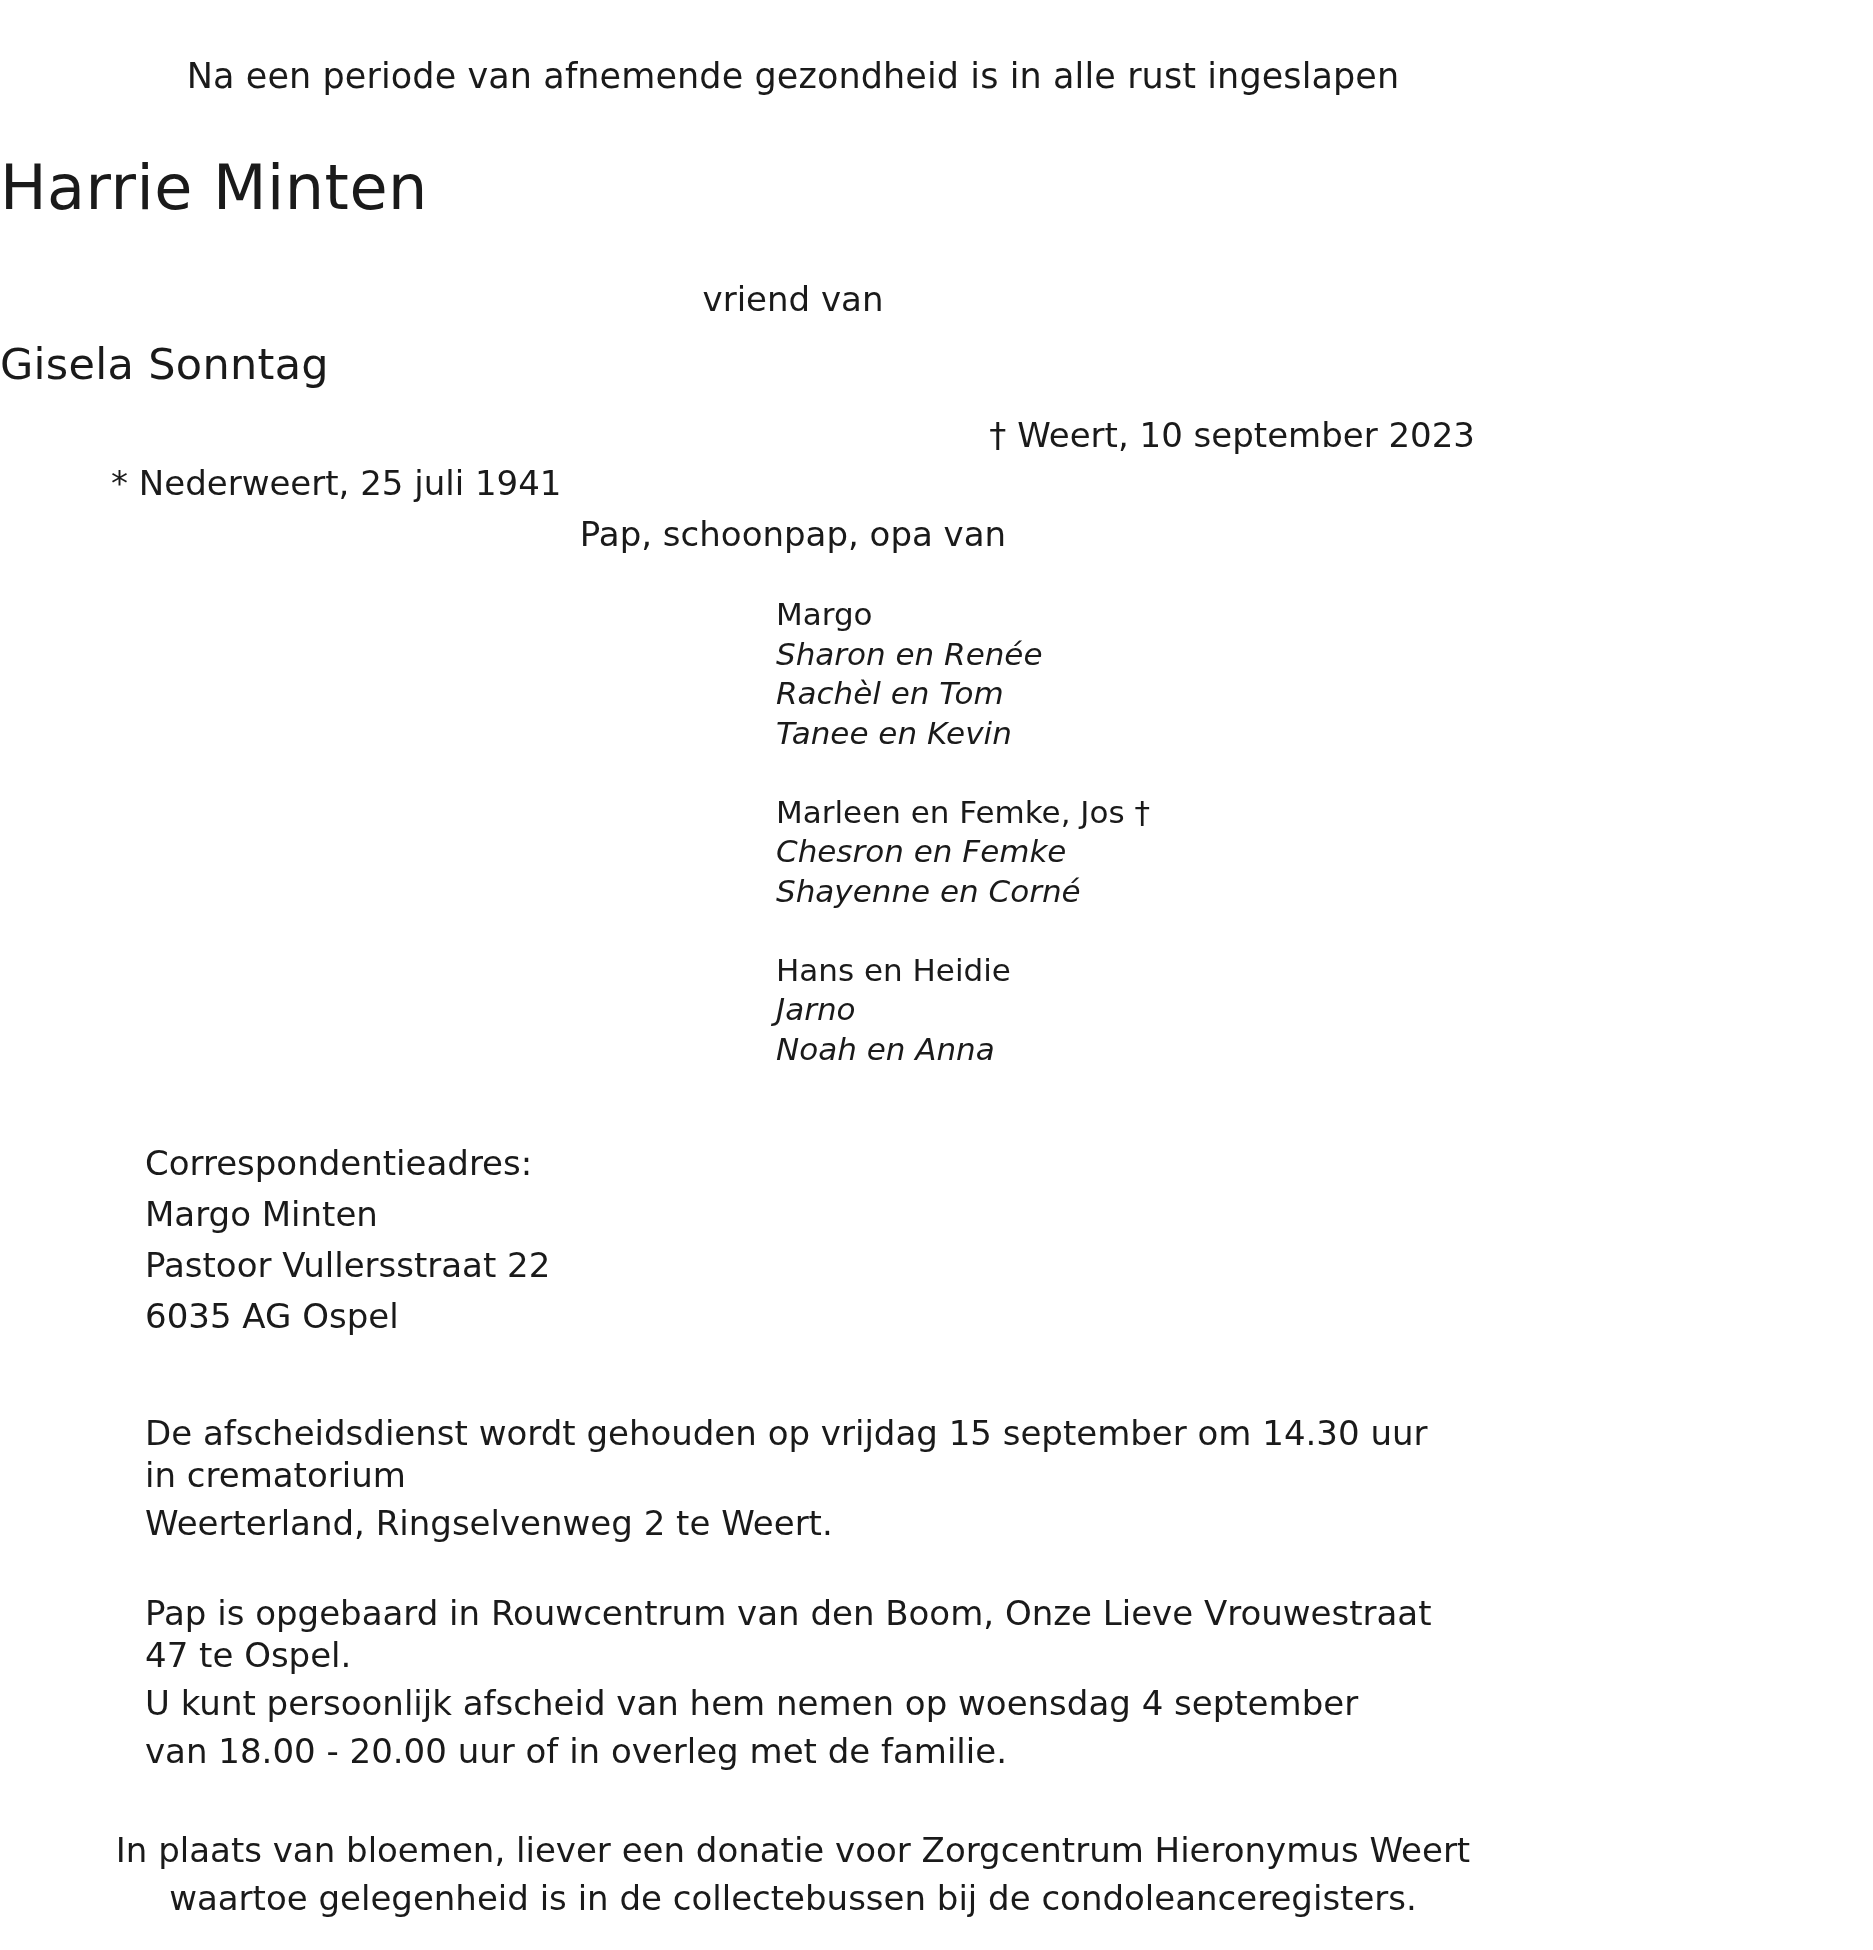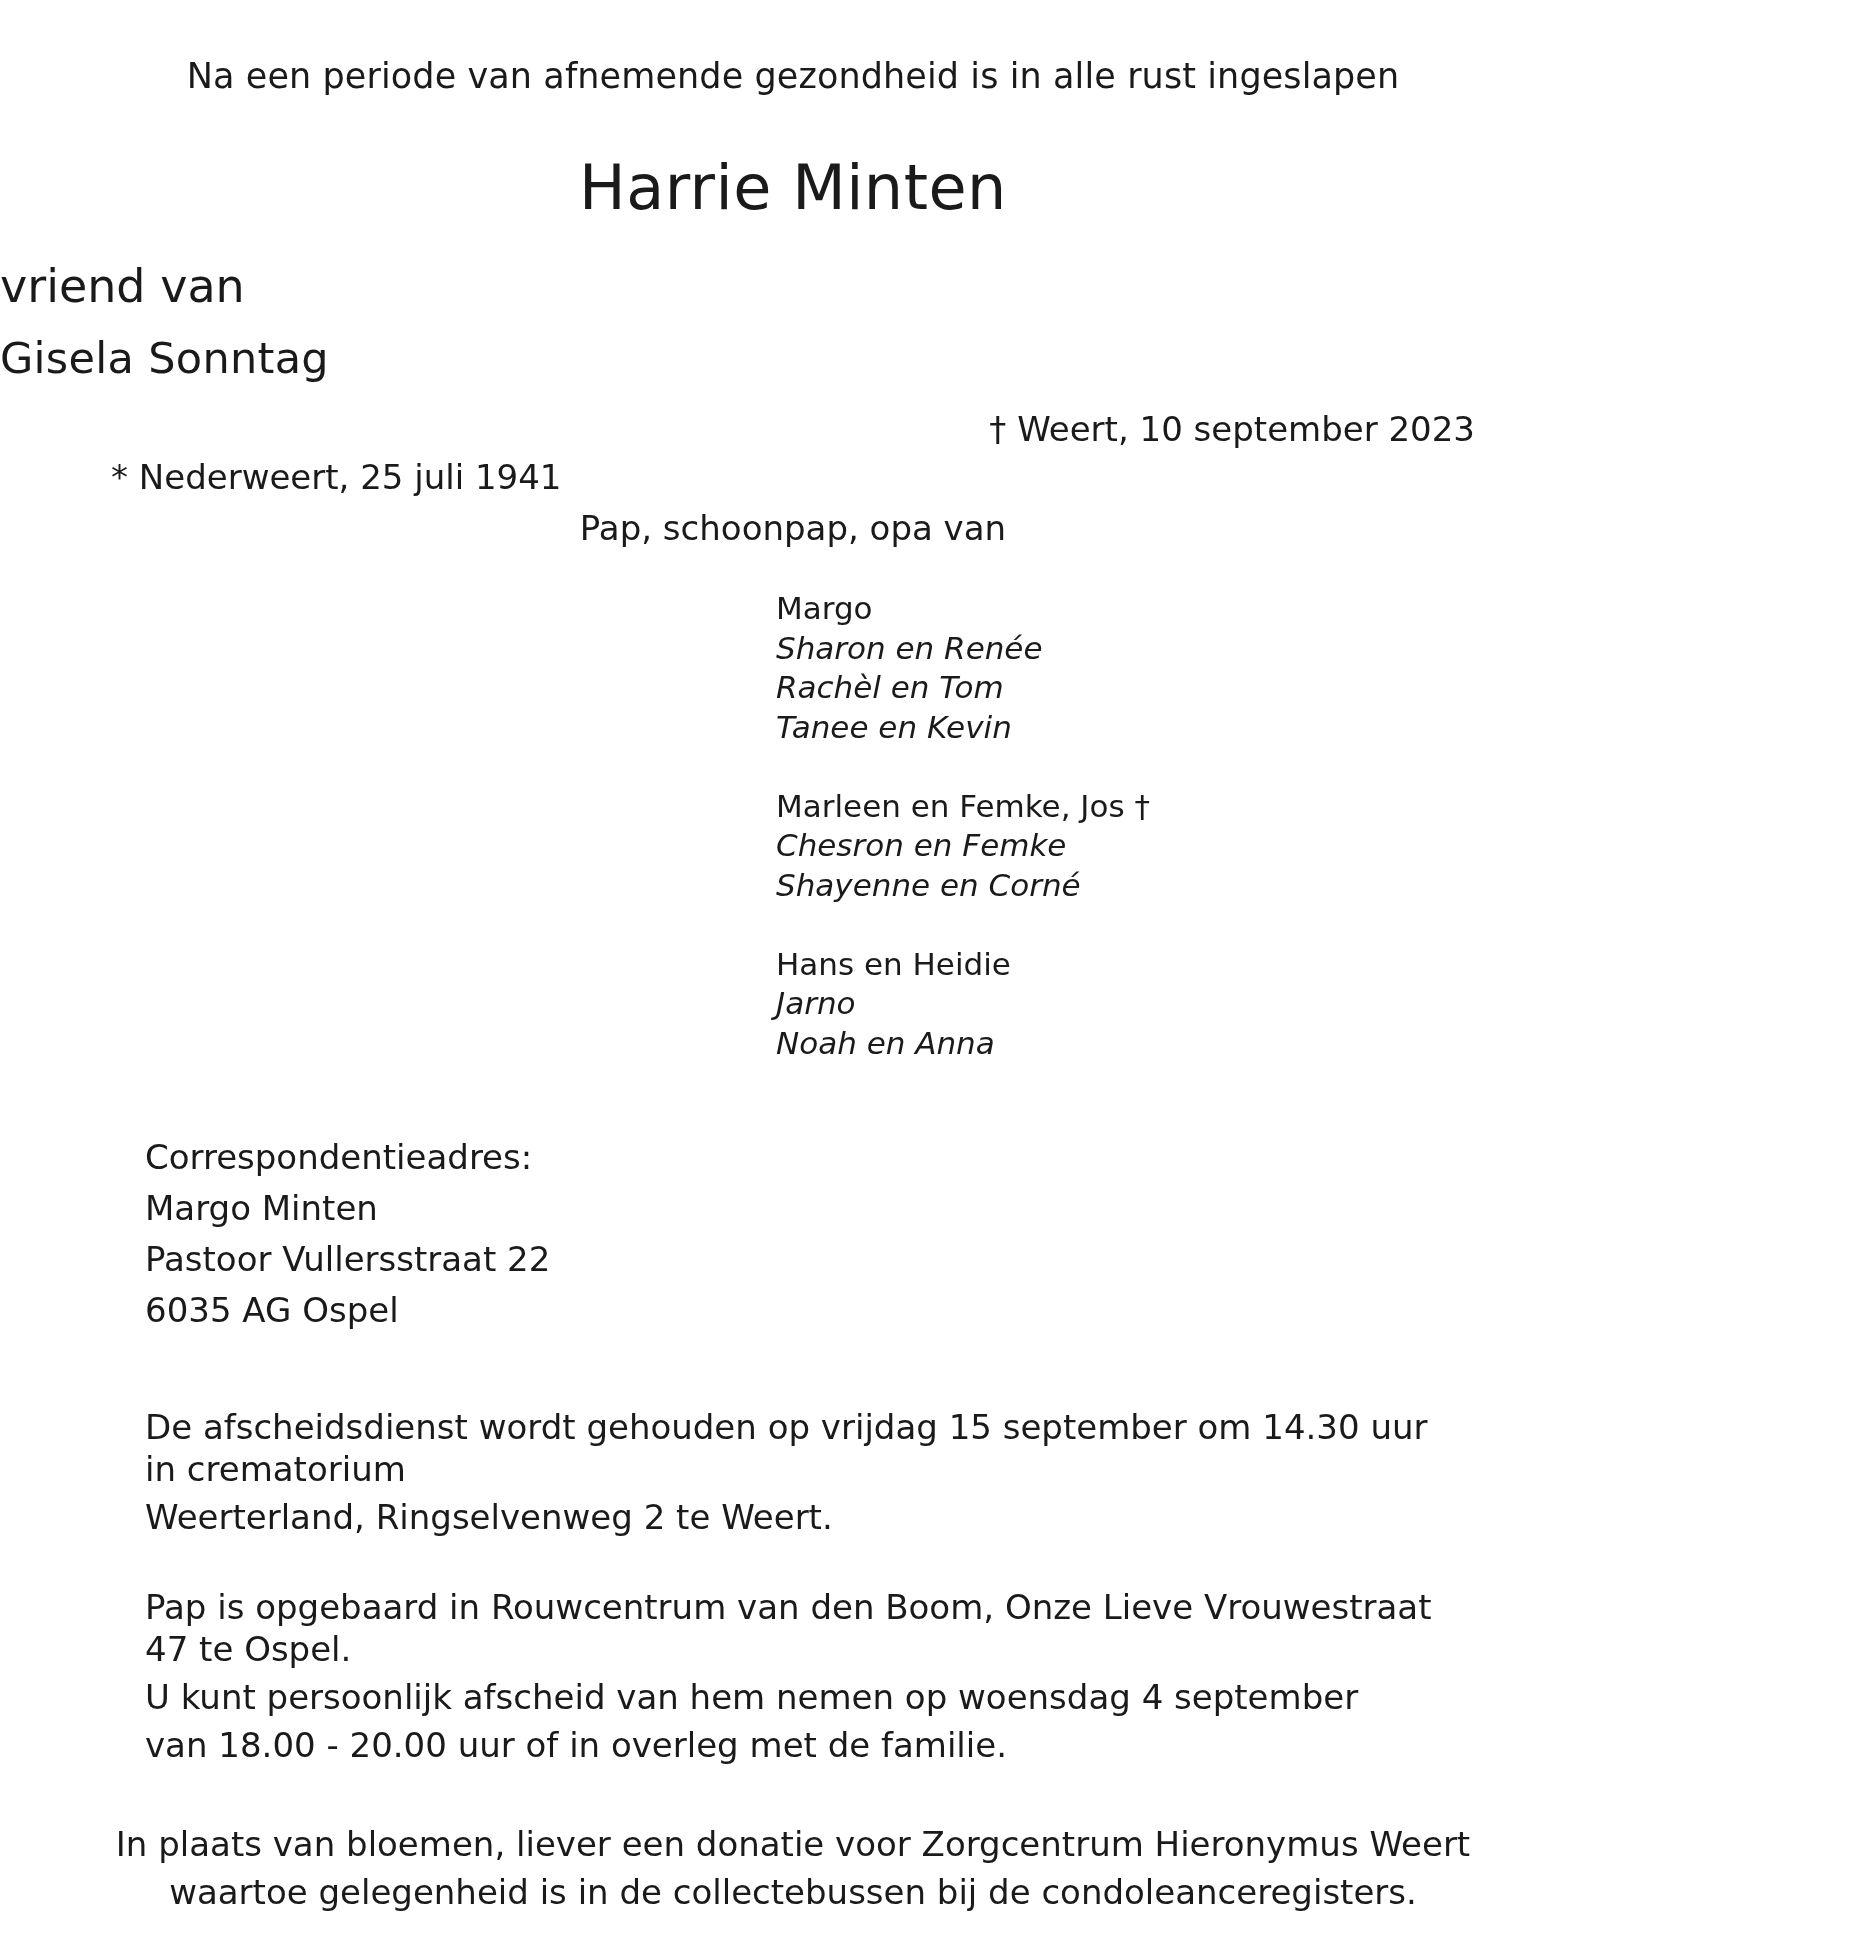--- a/index.html
+++ b/index.html
@@ -26,29 +26,30 @@
     font-size: 35px;
     line-height: 1.3;
     text-align: center;
     margin-top: 17px;
     letter-spacing: 0.1px;
   }
 
   .name {
     font-size: 62px;
     line-height: 1.2;
-    text-align: center;
+    text-align: left;
     margin-top: 51px;
     font-weight: 400;
     letter-spacing: 0.5px;
   }
 
   .relation {
-    font-size: 46px;
-    margin-top: 34px;
+    font-size: 34px;
+    text-align: center;
+    margin-top: 54px;
   }
 
   .partner {
     font-size: 43px;
     margin-top: 20px;
     letter-spacing: 0.3px;
   }
 
   .dates {
     position: relative;

